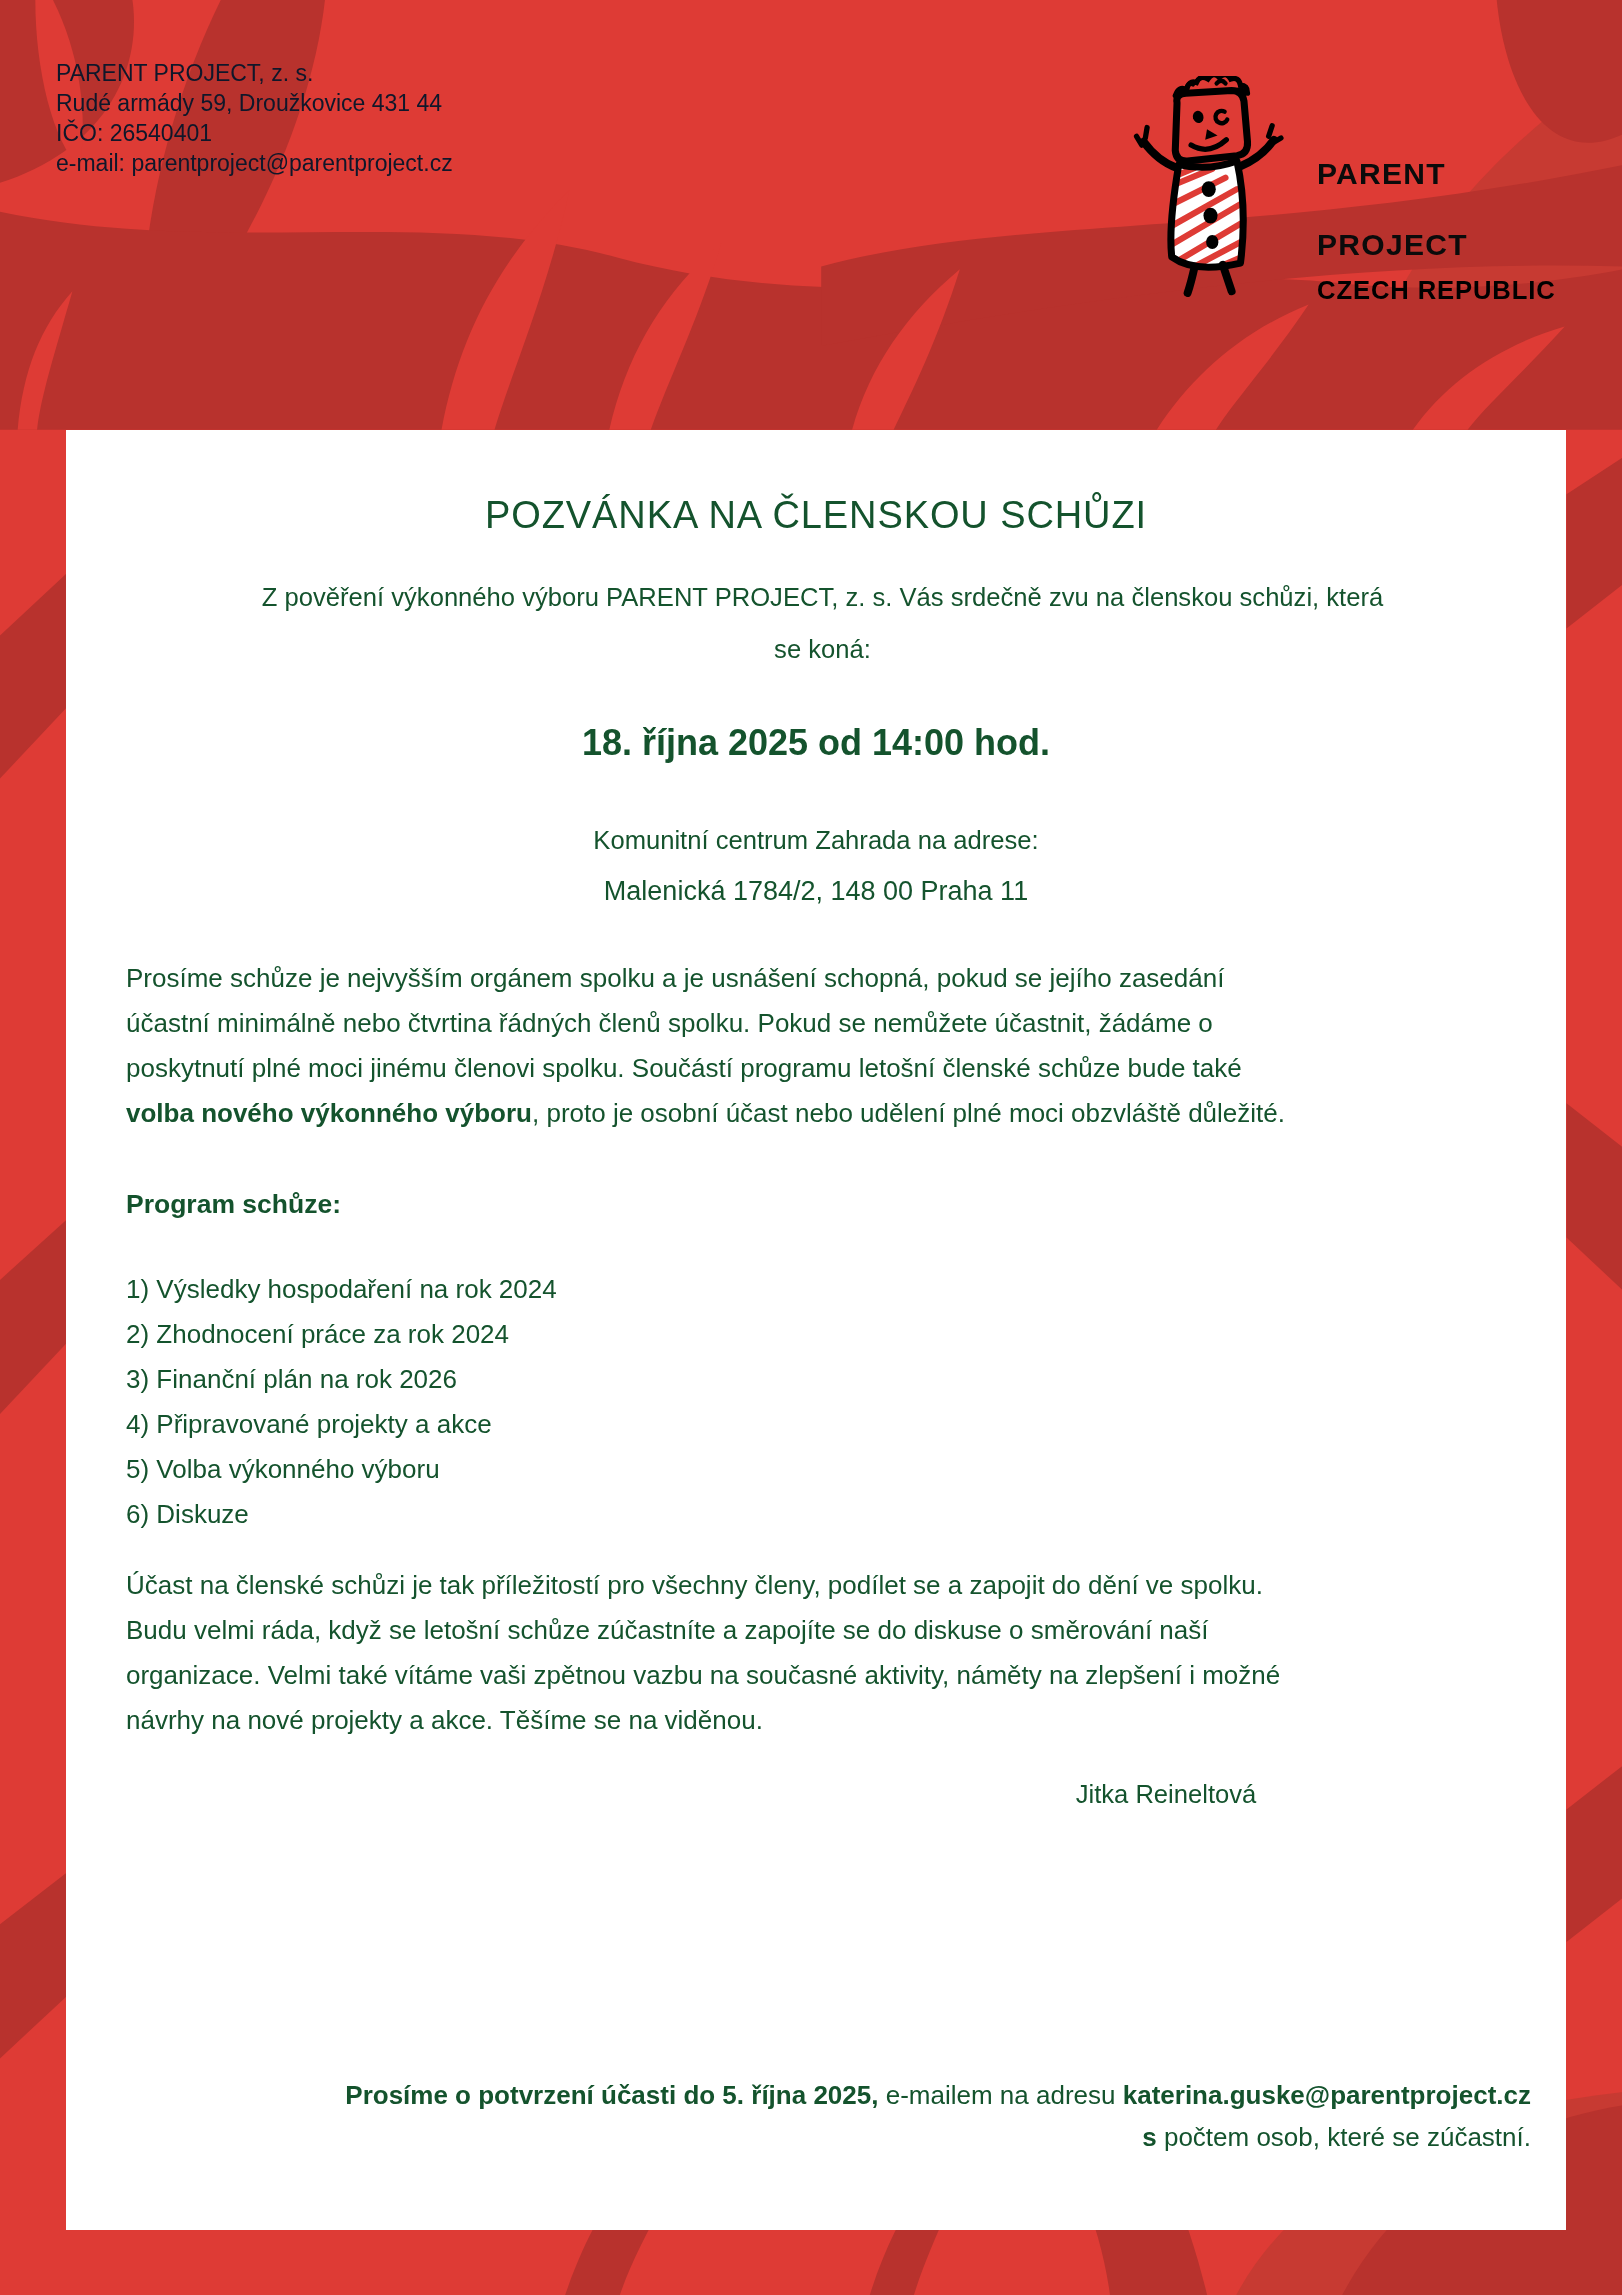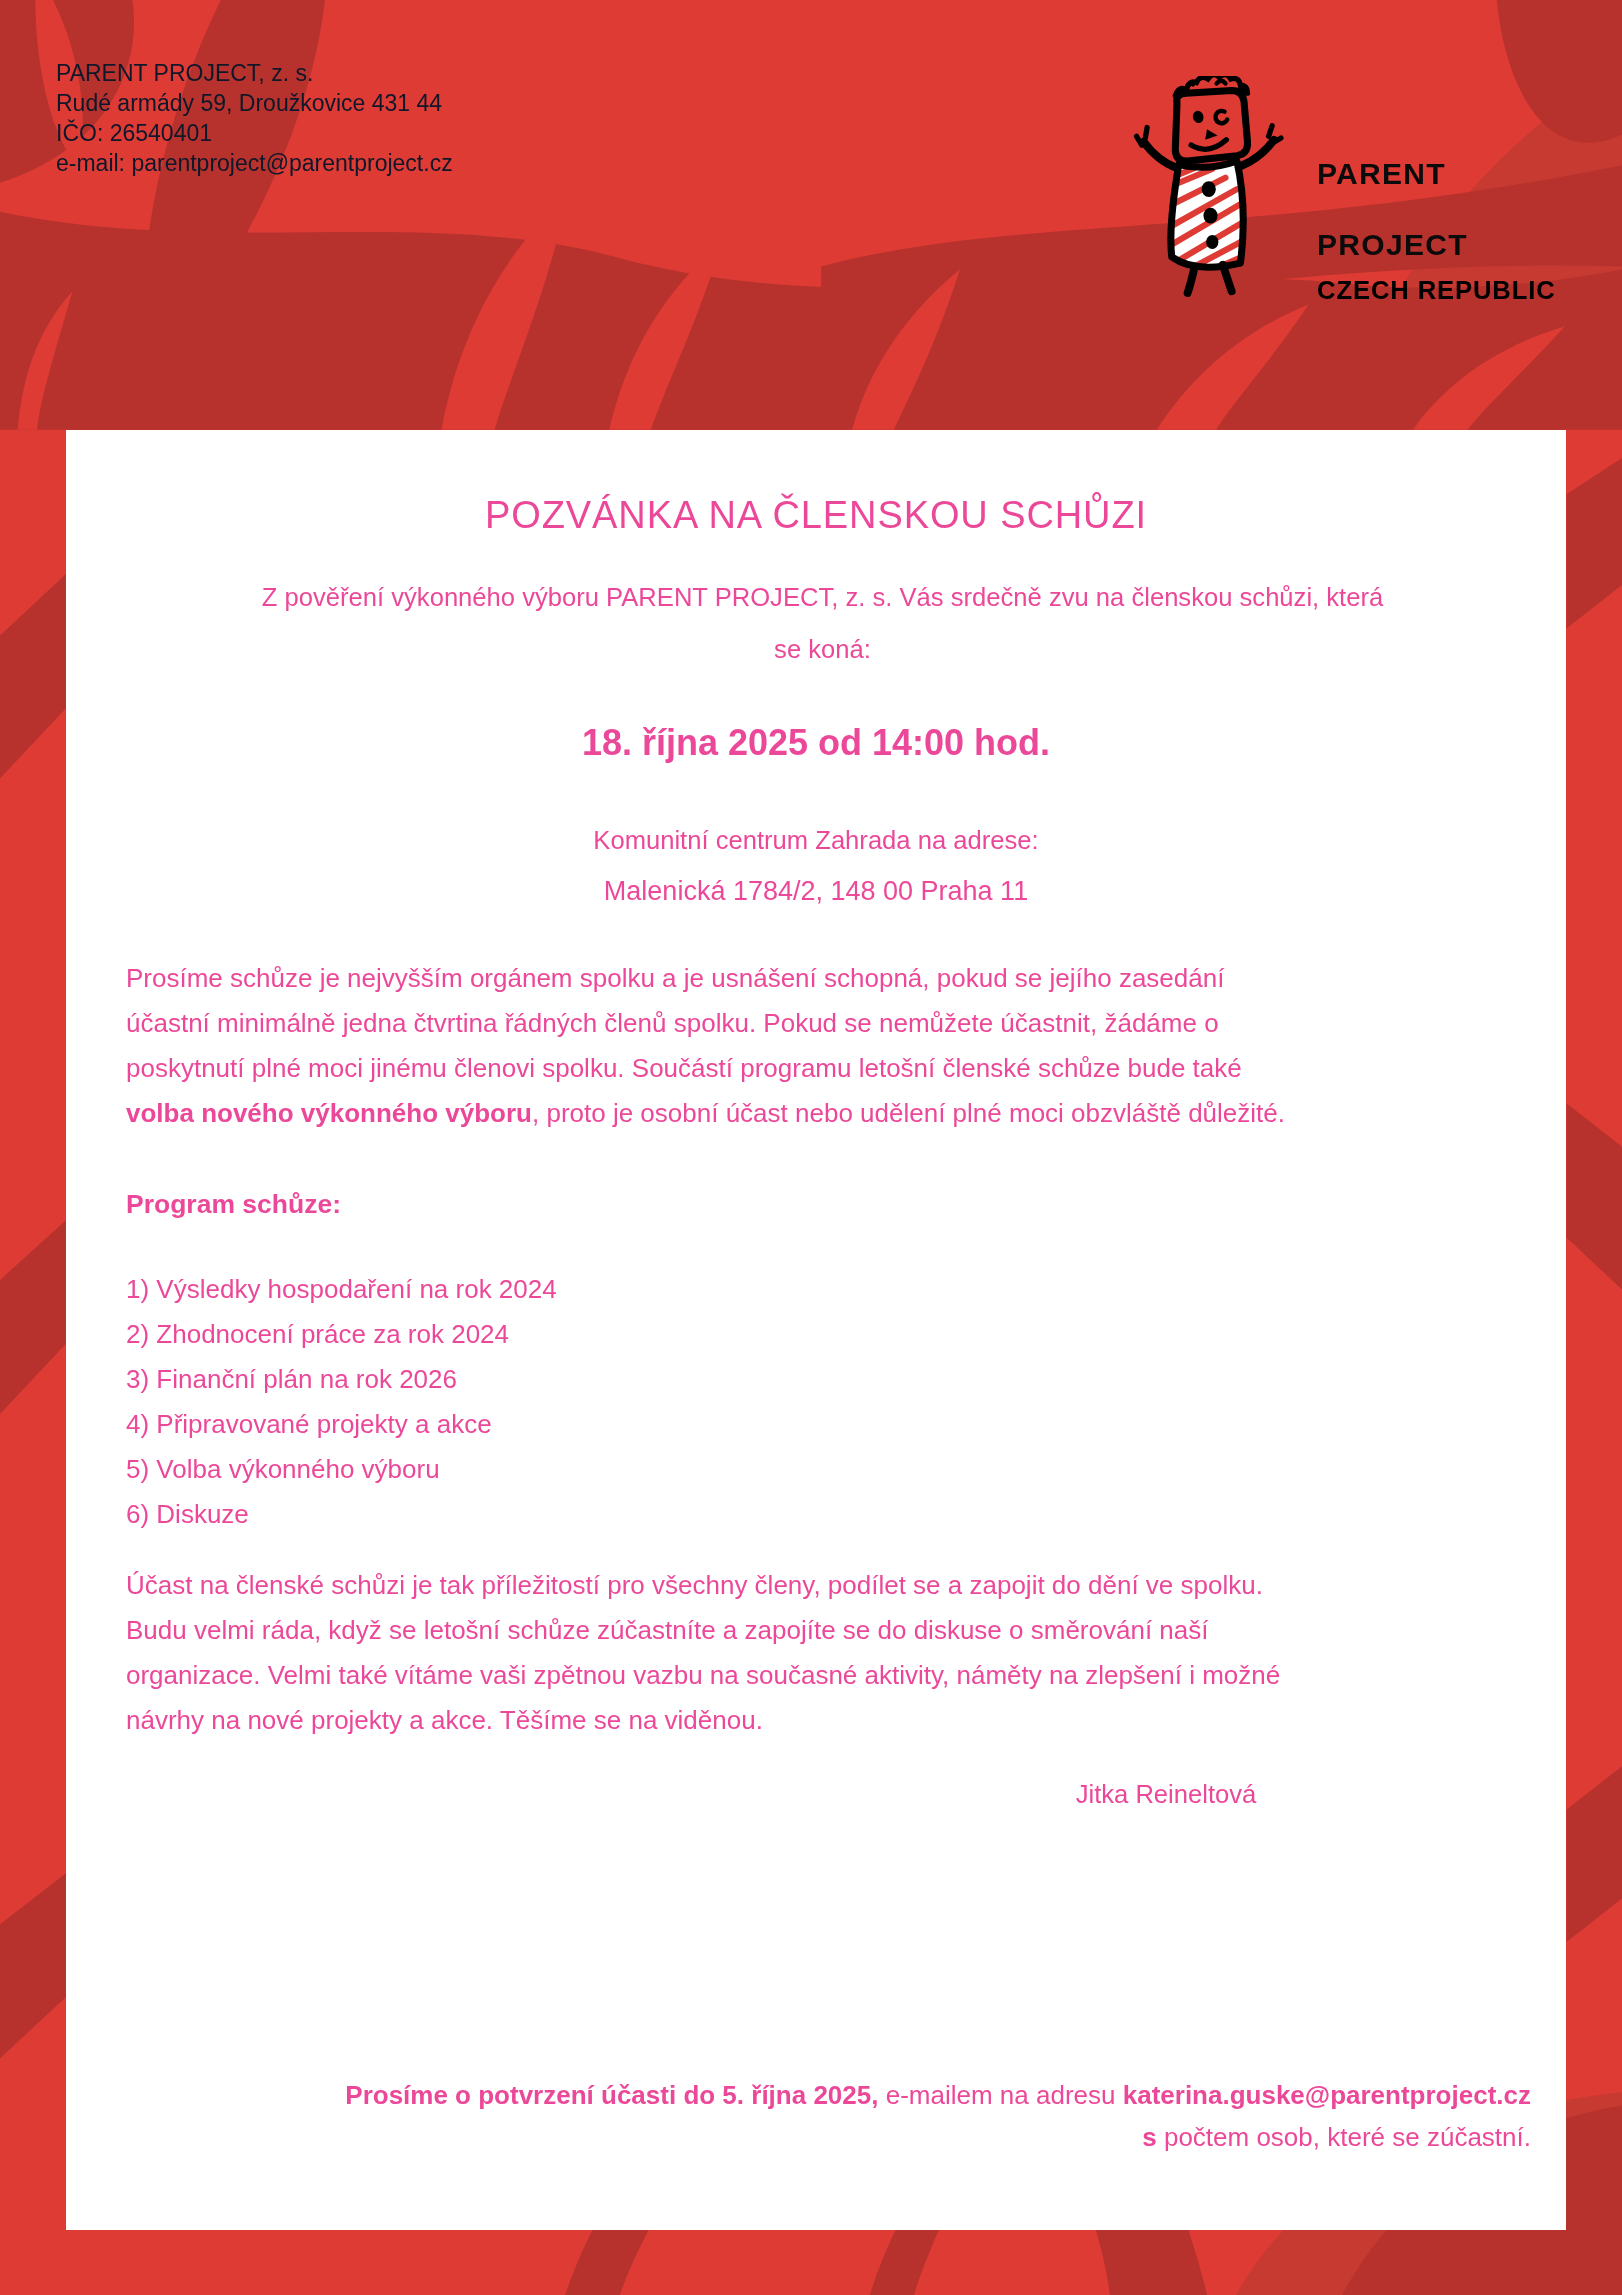--- a/index.html
+++ b/index.html
@@ -22,21 +22,21 @@
   .logo-line1,.logo-line2{
     font-size:30px;font-weight:700;line-height:53px;letter-spacing:1.3px;white-space:nowrap;margin-top:18px;
   }
   .logo-line3{
     color:#000000;font-size:25.6px;font-weight:700;letter-spacing:0.9px;margin-top:5.3px;white-space:nowrap;
   }
 
   
   .card{
     position:absolute;left:66px;top:430px;width:1500px;height:1800px;
-    background:#ffffff;color:#ec4899;
+    background:#ffffff;color:#14532d;
   }
   .abs{position:absolute;}
   .center{left:0;right:0;text-align:center;}
   .doc-title{top:62px;font-size:38px;line-height:46px;letter-spacing:0.9px;font-weight:400;}
   .intro{top:141px;font-size:25.6px;line-height:52px;margin-left:13px;}
   .date-line{top:291px;font-size:36px;line-height:44px;font-weight:700;}
   .venue-label{top:391px;font-size:25.6px;line-height:39px;}
   .venue-address{top:439px;font-size:27px;line-height:44px;font-weight:400;}
   .para{left:60px;right:42px;font-size:26px;line-height:45px;text-align:left;}
   .p1{top:526px;}
@@ -142,21 +142,21 @@
     <div>se koná:</div>
   </div>
 
   <div class="abs center date-line">18. října 2025 od 14:00 hod.</div>
 
   <div class="abs center venue-label">Komunitní centrum Zahrada na adrese:</div>
   <div class="abs center venue-address">Malenická 1784/2, 148 00 Praha 11</div>
 
   <div class="abs para p1">
     <div>Prosíme schůze je nejvyšším orgánem spolku a je usnášení schopná, pokud se jejího zasedání</div>
-    <div>účastní minimálně jedna čtvrtina řádných členů spolku. Pokud se nemůžete účastnit, žádáme o</div>
+    <div>účastní minimálně nebo čtvrtina řádných členů spolku. Pokud se nemůžete účastnit, žádáme o</div>
     <div>poskytnutí plné moci jinému členovi spolku. Součástí programu letošní členské schůze bude také</div>
     <div><span class="bold">volba nového výkonného výboru</span><span>, proto je osobní účast nebo udělení plné moci obzvláště důležité.</span></div>
   </div>
 
   <div class="abs program-heading">Program schůze:</div>
 
   <div class="abs program-list">
     <div>1) Výsledky hospodaření na rok 2024</div>
     <div>2) Zhodnocení práce za rok 2024</div>
     <div>3) Finanční plán na rok 2026</div>

